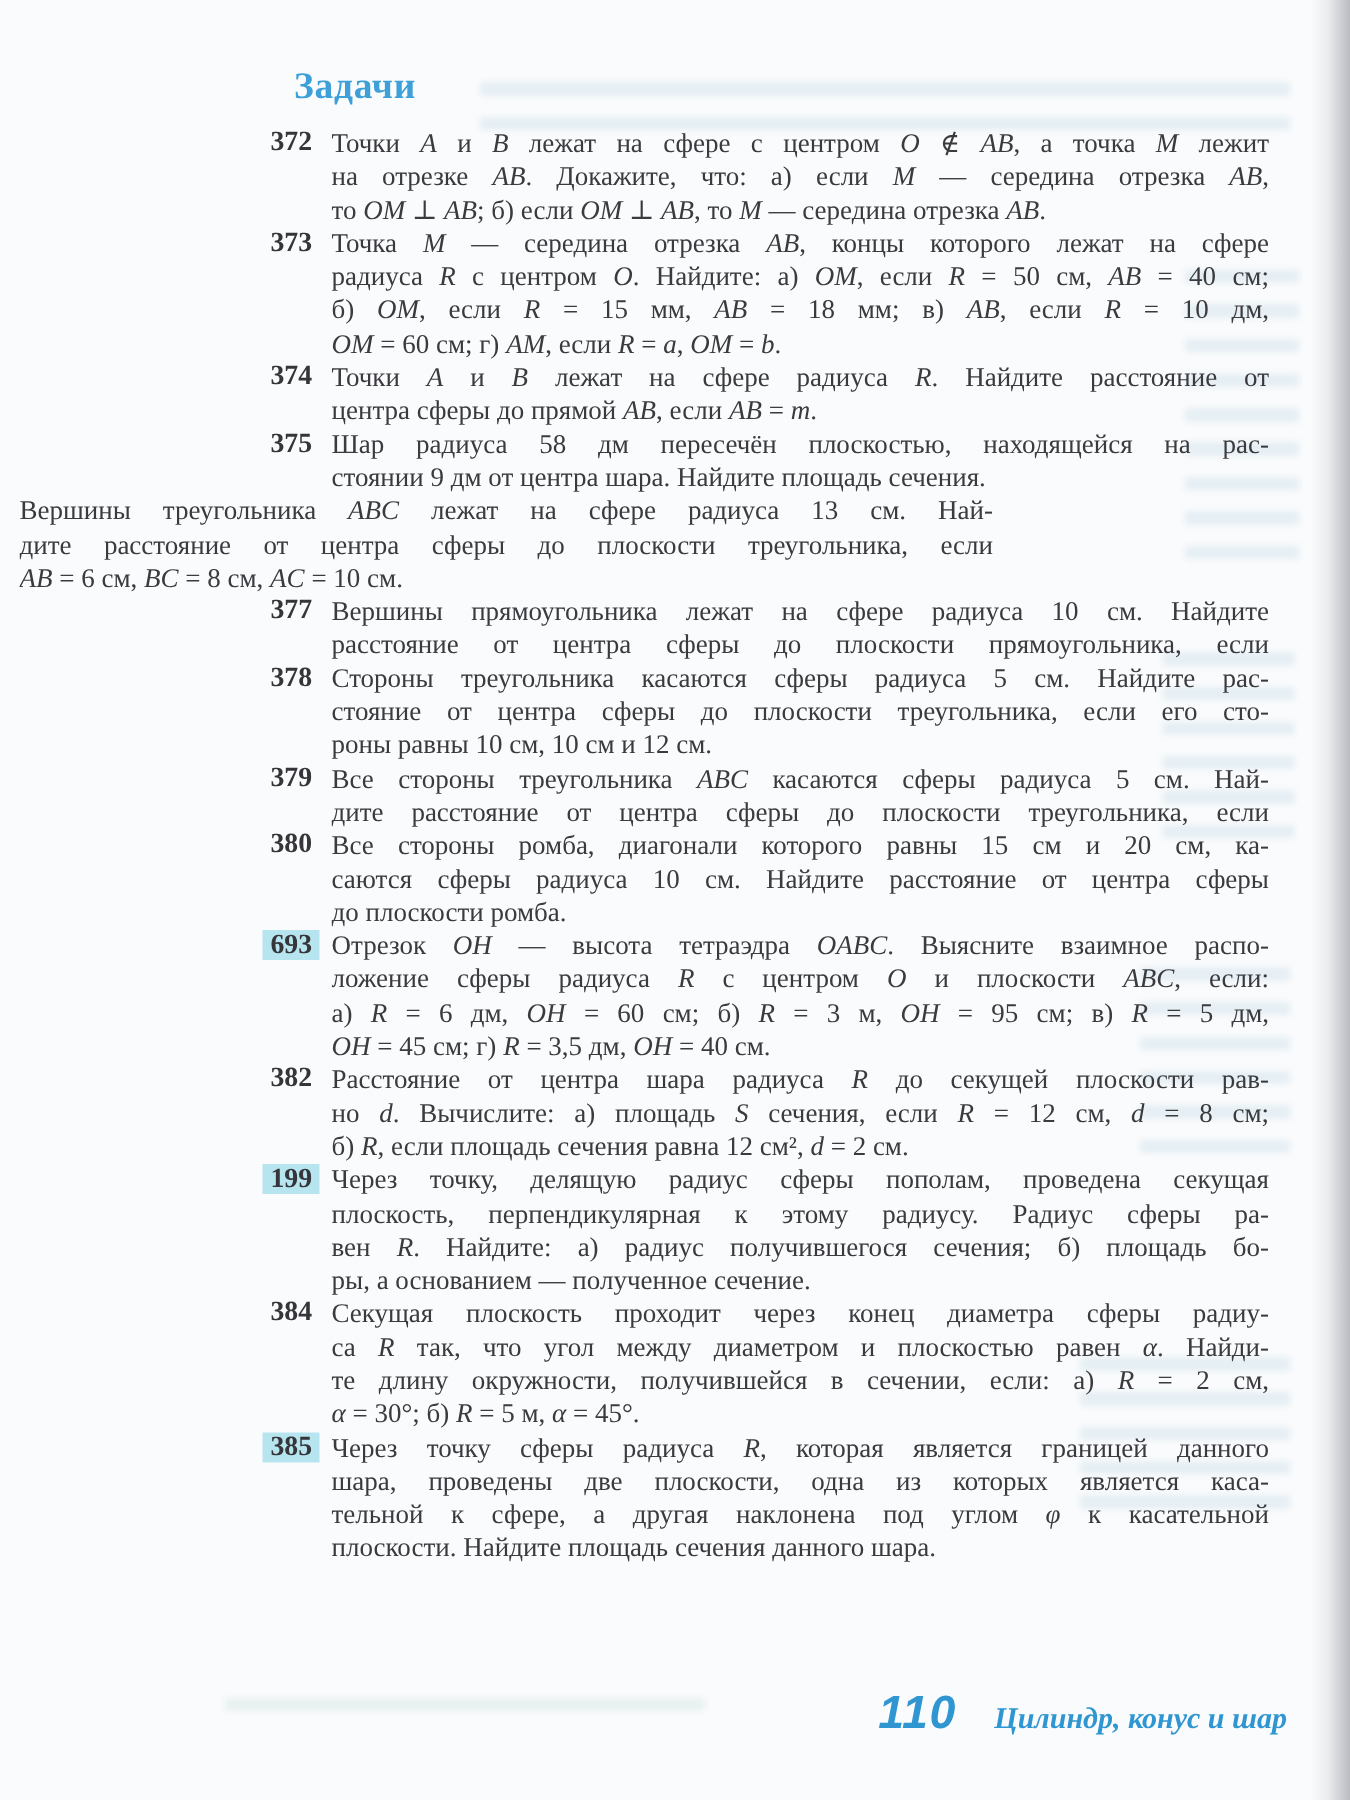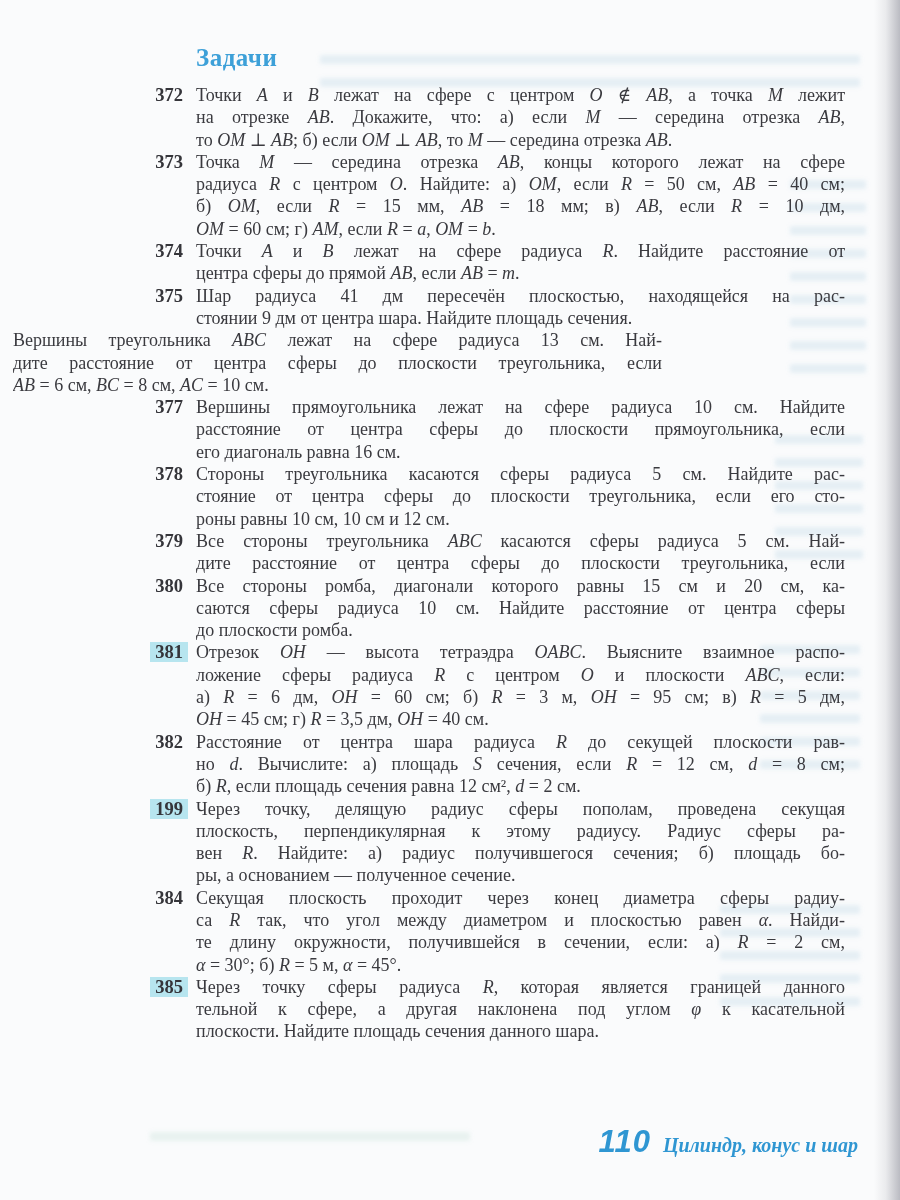--- a/index.html
+++ b/index.html
@@ -54,20 +54,21 @@
     width: 846px;
   }
   .problem { display: flex; }
   .pnum {
     flex: 0 0 183px;
     text-align: right;
     font-weight: bold;
     font-size: 18.5px;
     line-height: 22.3px;
     color: #35353a;
+    padding-left: 25px;
   }
   .pnum .hl {
     background: #b7e5ef;
     padding: 0 5px;
     margin-right: -5px;
   }
   .ptext {
     width: 649px;
     margin-left: 13px;
     font-size: 18px;
@@ -83,21 +84,21 @@
     text-align-last: left;
   }
   .line i { font-style: italic; }
 
   .footer {
     position: absolute;
     top: 1124px;
     right: 42px;
     display: flex;
     align-items: baseline;
-    gap: 12px;
+    gap: 25px;
     color: #2f96d2;
   }
   .page-num {
     font-family: "Liberation Sans", "DejaVu Sans", sans-serif;
     font-size: 31px;
     font-weight: bold;
     font-style: italic;
     letter-spacing: 1px;
   }
   .section-title {
@@ -140,37 +141,36 @@
     <div class="problem">
       <div class="pnum"><span>374</span></div>
       <div class="ptext">
         <div class="line">Точки <i>A</i> и <i>B</i> лежат на сфере радиуса <i>R</i>. Найдите расстояние от</div>
         <div class="line last">центра сферы до прямой <i>AB</i>, если <i>AB</i> = <i>m</i>.</div>
       </div>
     </div>
     <div class="problem">
       <div class="pnum"><span>375</span></div>
       <div class="ptext">
-        <div class="line">Шар радиуса 41 дм пересечён плоскостью, находящейся на рас-</div>
+        <div class="line">Шар радиуса 58 дм пересечён плоскостью, находящейся на рас-</div>
         <div class="line last">стоянии 9 дм от центра шара. Найдите площадь сечения.</div>
       </div>
     </div>
     <div class="problem">
       <div class="ptext">
         <div class="line">Вершины треугольника <i>ABC</i> лежат на сфере радиуса 13 см. Най-</div>
         <div class="line">дите расстояние от центра сферы до плоскости треугольника, если</div>
         <div class="line last"><i>AB</i> = 6 см, <i>BC</i> = 8 см, <i>AC</i> = 10 см.</div>
       </div>
     </div>
     <div class="problem">
       <div class="pnum"><span>377</span></div>
       <div class="ptext">
         <div class="line">Вершины прямоугольника лежат на сфере радиуса 10 см. Найдите</div>
         <div class="line">расстояние от центра сферы до плоскости прямоугольника, если</div>
-        <div class="line last">его диагональ равна 16 см.</div>
       </div>
     </div>
     <div class="problem">
       <div class="pnum"><span>378</span></div>
       <div class="ptext">
         <div class="line">Стороны треугольника касаются сферы радиуса 5 см. Найдите рас-</div>
         <div class="line">стояние от центра сферы до плоскости треугольника, если его сто-</div>
         <div class="line last">роны равны 10 см, 10 см и 12 см.</div>
       </div>
     </div>
@@ -183,21 +183,21 @@
     </div>
     <div class="problem">
       <div class="pnum"><span>380</span></div>
       <div class="ptext">
         <div class="line">Все стороны ромба, диагонали которого равны 15 см и 20 см, ка-</div>
         <div class="line">саются сферы радиуса 10 см. Найдите расстояние от центра сферы</div>
         <div class="line last">до плоскости ромба.</div>
       </div>
     </div>
     <div class="problem">
-      <div class="pnum"><span class="hl">381</span></div>
+      <div class="pnum"><span class="hl">693</span></div>
       <div class="ptext">
         <div class="line">Отрезок <i>OH</i> — высота тетраэдра <i>OABC</i>. Выясните взаимное распо-</div>
         <div class="line">ложение сферы радиуса <i>R</i> с центром <i>O</i> и плоскости <i>ABC</i>, если:</div>
         <div class="line">а) <i>R</i> = 6 дм, <i>OH</i> = 60 см; б) <i>R</i> = 3 м, <i>OH</i> = 95 см; в) <i>R</i> = 5 дм,</div>
         <div class="line last"><i>OH</i> = 45 см; г) <i>R</i> = 3,5 дм, <i>OH</i> = 40 см.</div>
       </div>
     </div>
     <div class="problem">
       <div class="pnum"><span>382</span></div>
       <div class="ptext">
@@ -221,20 +221,21 @@
         <div class="line">Секущая плоскость проходит через конец диаметра сферы радиу-</div>
         <div class="line">са <i>R</i> так, что угол между диаметром и плоскостью равен <i>α</i>. Найди-</div>
         <div class="line">те длину окружности, получившейся в сечении, если: а) <i>R</i> = 2 см,</div>
         <div class="line last"><i>α</i> = 30°; б) <i>R</i> = 5 м, <i>α</i> = 45°.</div>
       </div>
     </div>
     <div class="problem">
       <div class="pnum"><span class="hl">385</span></div>
       <div class="ptext">
         <div class="line">Через точку сферы радиуса <i>R</i>, которая является границей данного</div>
+        <div class="line">шара, проведены две плоскости, одна из которых является каса-</div>
         <div class="line">тельной к сфере, а другая наклонена под углом <i>φ</i> к касательной</div>
         <div class="line last">плоскости. Найдите площадь сечения данного шара.</div>
       </div>
     </div>
   </div>
 
 <div class="footer">
   <span class="page-num">110</span>
   <span class="section-title">Цилиндр, конус и шар</span>
 </div>

